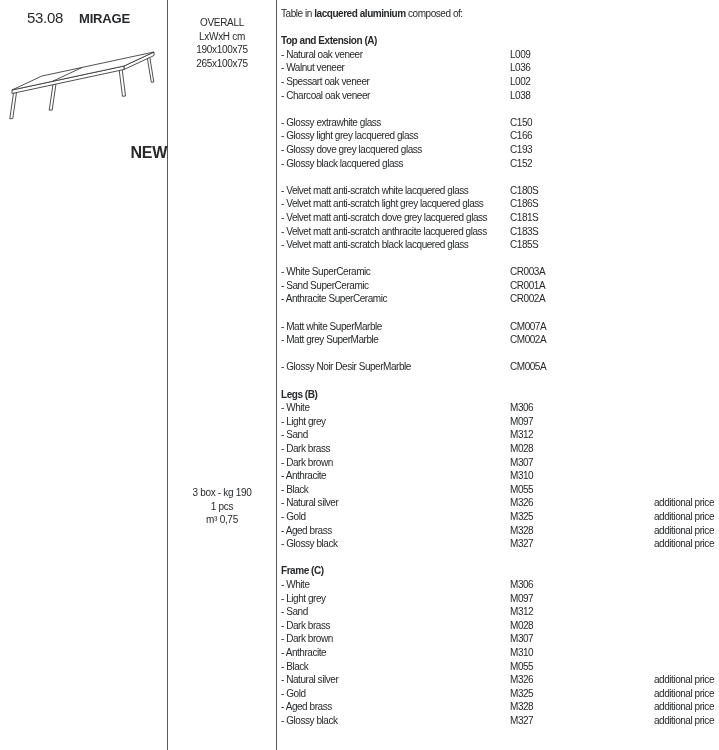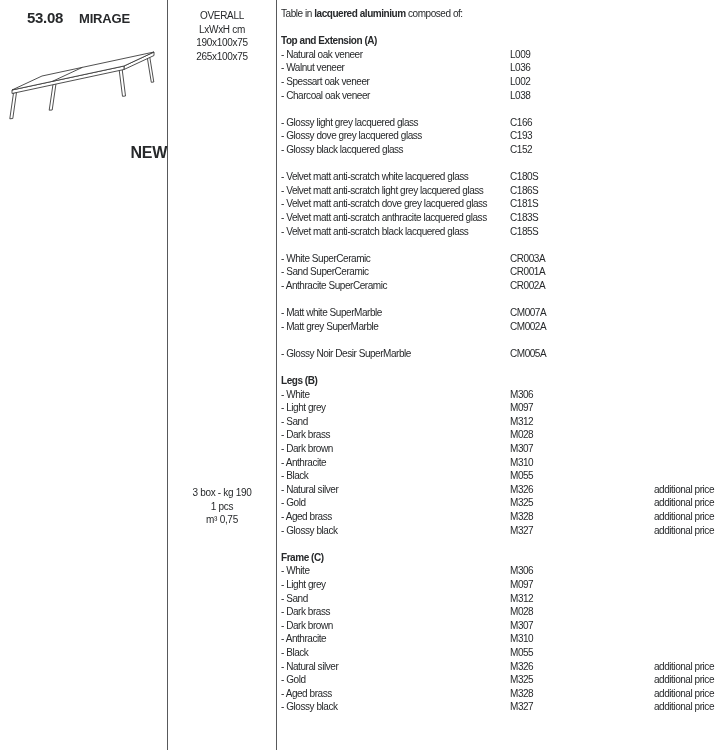--- a/index.html
+++ b/index.html
@@ -7,30 +7,30 @@
   html,body{ background:#ffffff; }
   body{ font-family:"Liberation Sans","DejaVu Sans",sans-serif; color:var(--text); }
   .page{ position:relative; width:719px; height:750px; background:#fff; overflow:hidden; }
 
   .vdivider{ position:absolute; top:0; width:1px; height:750px; background:var(--divider); }
   .vdivider.d1{ left:167px; }
   .vdivider.d2{ left:276px; }
 
   
   .product-title{ position:absolute; left:27px; top:9px; white-space:nowrap; }
-  .product-title .pcode{ font-size:15px; font-weight:bold; letter-spacing:-0.3px; }
+  .product-title .pcode{ font-size:15px; font-weight:normal; letter-spacing:-0.3px; }
   .product-title .pname{ font-size:13px; font-weight:bold; letter-spacing:-0.2px; margin-left:16px; }
   .drawing{ position:absolute; left:8px; top:44px; }
   .new-badge{ position:absolute; left:0; top:144px; width:167px; text-align:right;
               font-size:16px; font-weight:bold; letter-spacing:-0.3px; }
 
   
   .mid-block{ position:absolute; left:168px; width:108px; text-align:center;
               font-size:10px; line-height:13.6px; letter-spacing:-0.3px; }
-  .overall-block{ top:9px; }
+  .overall-block{ top:16px; }
   .packaging-block{ top:486px; }
 
   
   .spec-col{ position:absolute; left:277px; top:0; width:442px; padding-top:7px;
              font-size:10px; letter-spacing:-0.45px; }
   .line{ position:relative; height:13.6px; line-height:13.6px; white-space:nowrap; padding-left:4px; }
   .line.heading{ font-weight:bold; }
   .line .lab{ display:inline-block; }
   .line .code{ position:absolute; left:233px; top:0; }
   .line .note{ position:absolute; right:5px; top:0; }
@@ -86,20 +86,21 @@
       <span>Table in </span><b>lacquered aluminium</b><span> composed of:</span>
     </div>
     <div>
         <div class="line blank"></div>
         <div class="line heading">Top and Extension (A)</div>
         <div class="line row"><span class="lab">- Natural oak veneer</span><span class="code">L009</span></div>
         <div class="line row"><span class="lab">- Walnut veneer</span><span class="code">L036</span></div>
         <div class="line row"><span class="lab">- Spessart oak veneer</span><span class="code">L002</span></div>
         <div class="line row"><span class="lab">- Charcoal oak veneer</span><span class="code">L038</span></div>
         <div class="line blank"></div>
+        <div class="line row"><span class="lab">- Glossy extrawhite glass</span><span class="code">C150</span></div>
         <div class="line row"><span class="lab">- Glossy light grey lacquered glass</span><span class="code">C166</span></div>
         <div class="line row"><span class="lab">- Glossy dove grey lacquered glass</span><span class="code">C193</span></div>
         <div class="line row"><span class="lab">- Glossy black lacquered glass</span><span class="code">C152</span></div>
         <div class="line blank"></div>
         <div class="line row"><span class="lab">- Velvet matt anti-scratch white lacquered glass</span><span class="code">C180S</span></div>
         <div class="line row"><span class="lab">- Velvet matt anti-scratch light grey lacquered glass</span><span class="code">C186S</span></div>
         <div class="line row"><span class="lab">- Velvet matt anti-scratch dove grey lacquered glass</span><span class="code">C181S</span></div>
         <div class="line row"><span class="lab">- Velvet matt anti-scratch anthracite lacquered glass</span><span class="code">C183S</span></div>
         <div class="line row"><span class="lab">- Velvet matt anti-scratch black lacquered glass</span><span class="code">C185S</span></div>
         <div class="line blank"></div>

